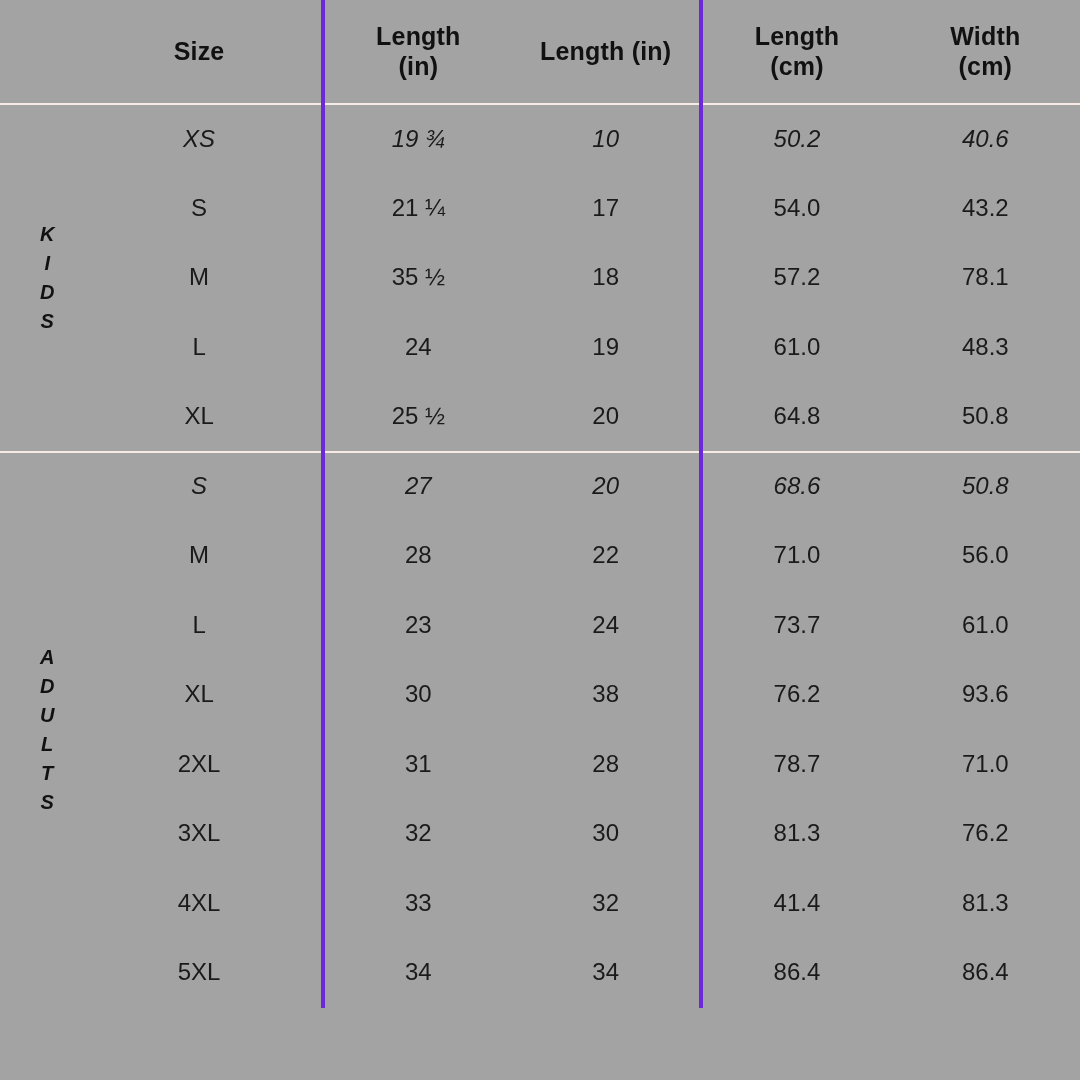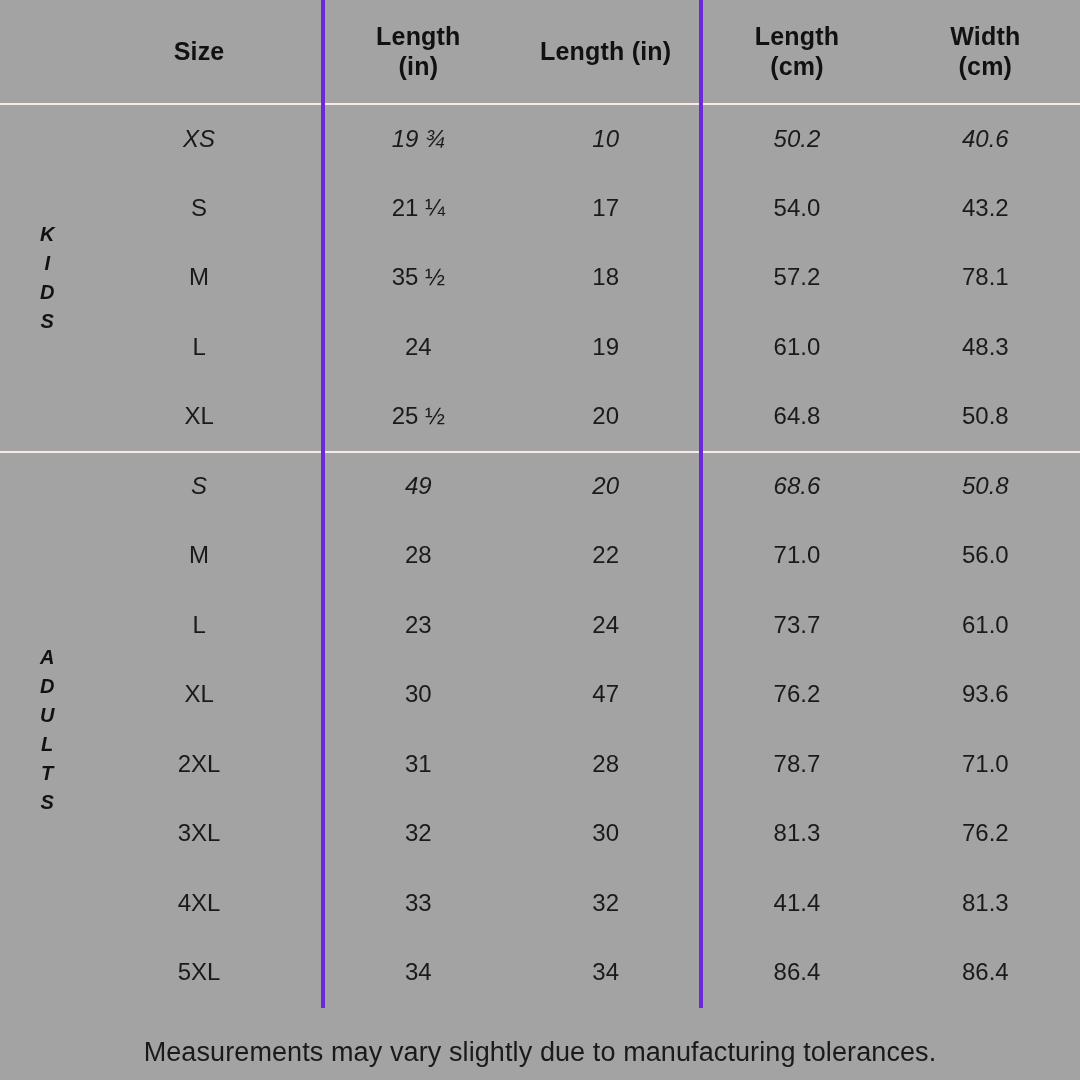--- a/index.html
+++ b/index.html
@@ -182,21 +182,21 @@
           <span class="stack">
             <span>A</span>
             <span>D</span>
             <span>U</span>
             <span>L</span>
             <span>T</span>
             <span>S</span>
           </span>
         </td>
         <td class="hsep-top">S</td>
-        <td class="hsep-top vsep-left">49</td>
+        <td class="hsep-top vsep-left">27</td>
         <td class="hsep-top">20</td>
         <td class="hsep-top vsep-left">68.6</td>
         <td class="hsep-top">50.8</td>
       </tr>
 
       <tr>
         <td>M</td>
         <td class="vsep-left">28</td>
         <td>22</td>
         <td class="vsep-left">71.0</td>
@@ -207,21 +207,21 @@
         <td>L</td>
         <td class="vsep-left">23</td>
         <td>24</td>
         <td class="vsep-left">73.7</td>
         <td>61.0</td>
       </tr>
 
       <tr>
         <td>XL</td>
         <td class="vsep-left">30</td>
-        <td>47</td>
+        <td>38</td>
         <td class="vsep-left">76.2</td>
         <td>93.6</td>
       </tr>
 
       <tr>
         <td>2XL</td>
         <td class="vsep-left">31</td>
         <td>28</td>
         <td class="vsep-left">78.7</td>
         <td>71.0</td>
@@ -247,15 +247,14 @@
         <td>5XL</td>
         <td class="vsep-left">34</td>
         <td>34</td>
         <td class="vsep-left">86.4</td>
         <td>86.4</td>
       </tr>
 
     </tbody>
   </table>
 
-  <div class="footnote">Measurements may vary slightly due to manufacturing tolerances.</div>
 
 </div>
 
 </body></html>

